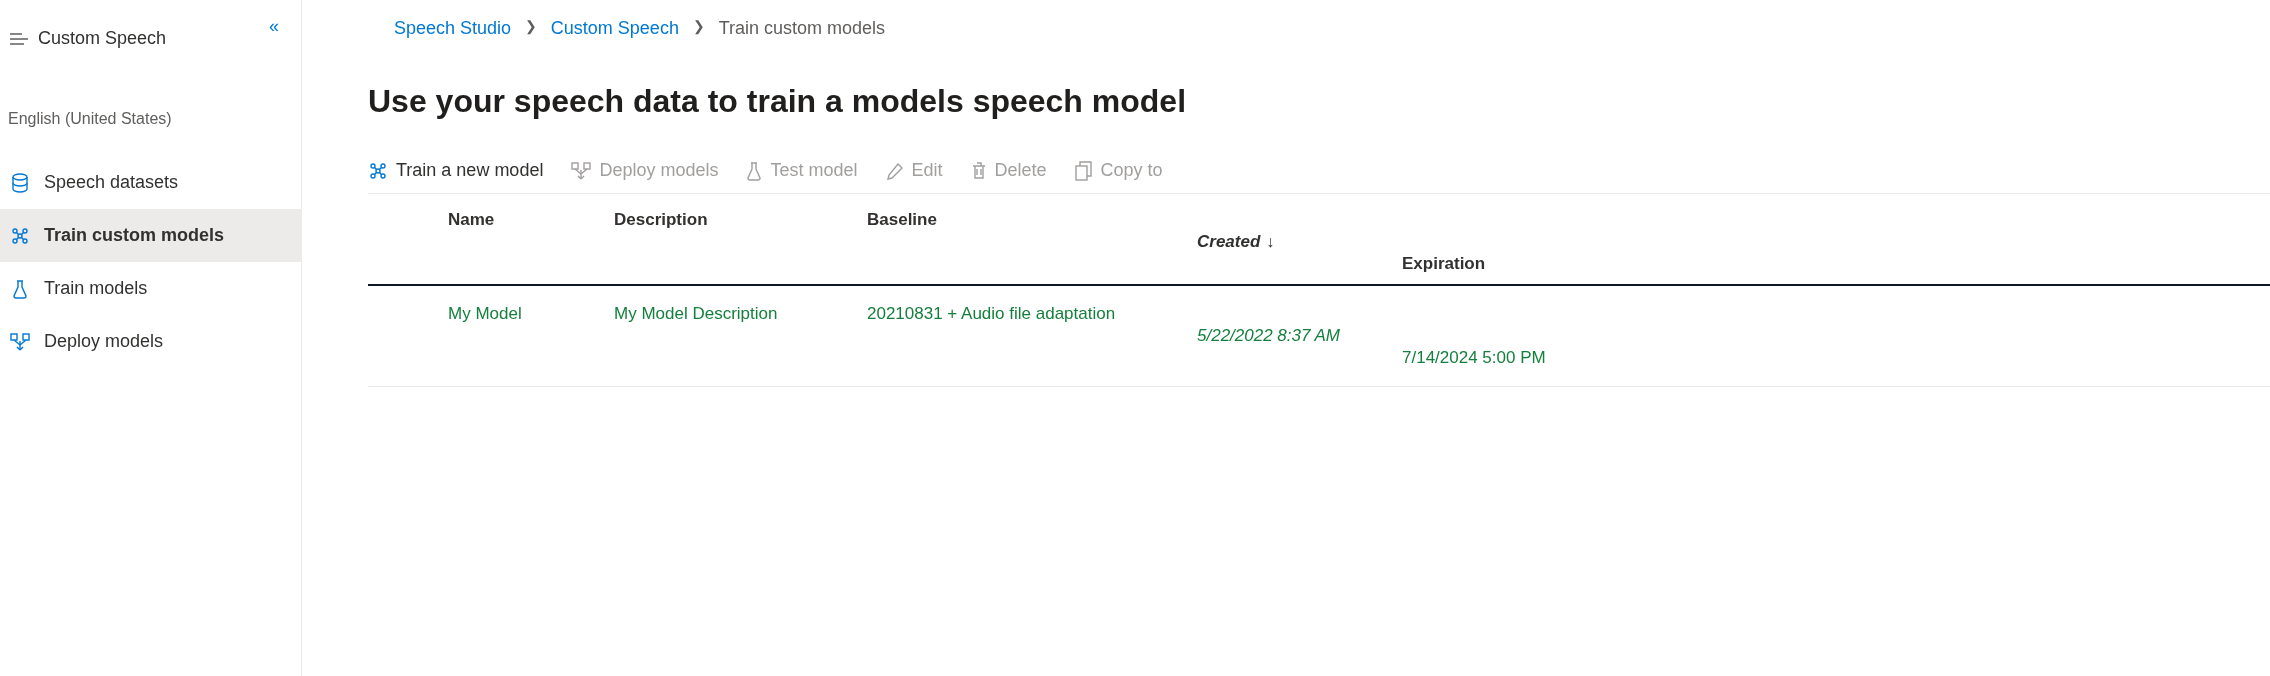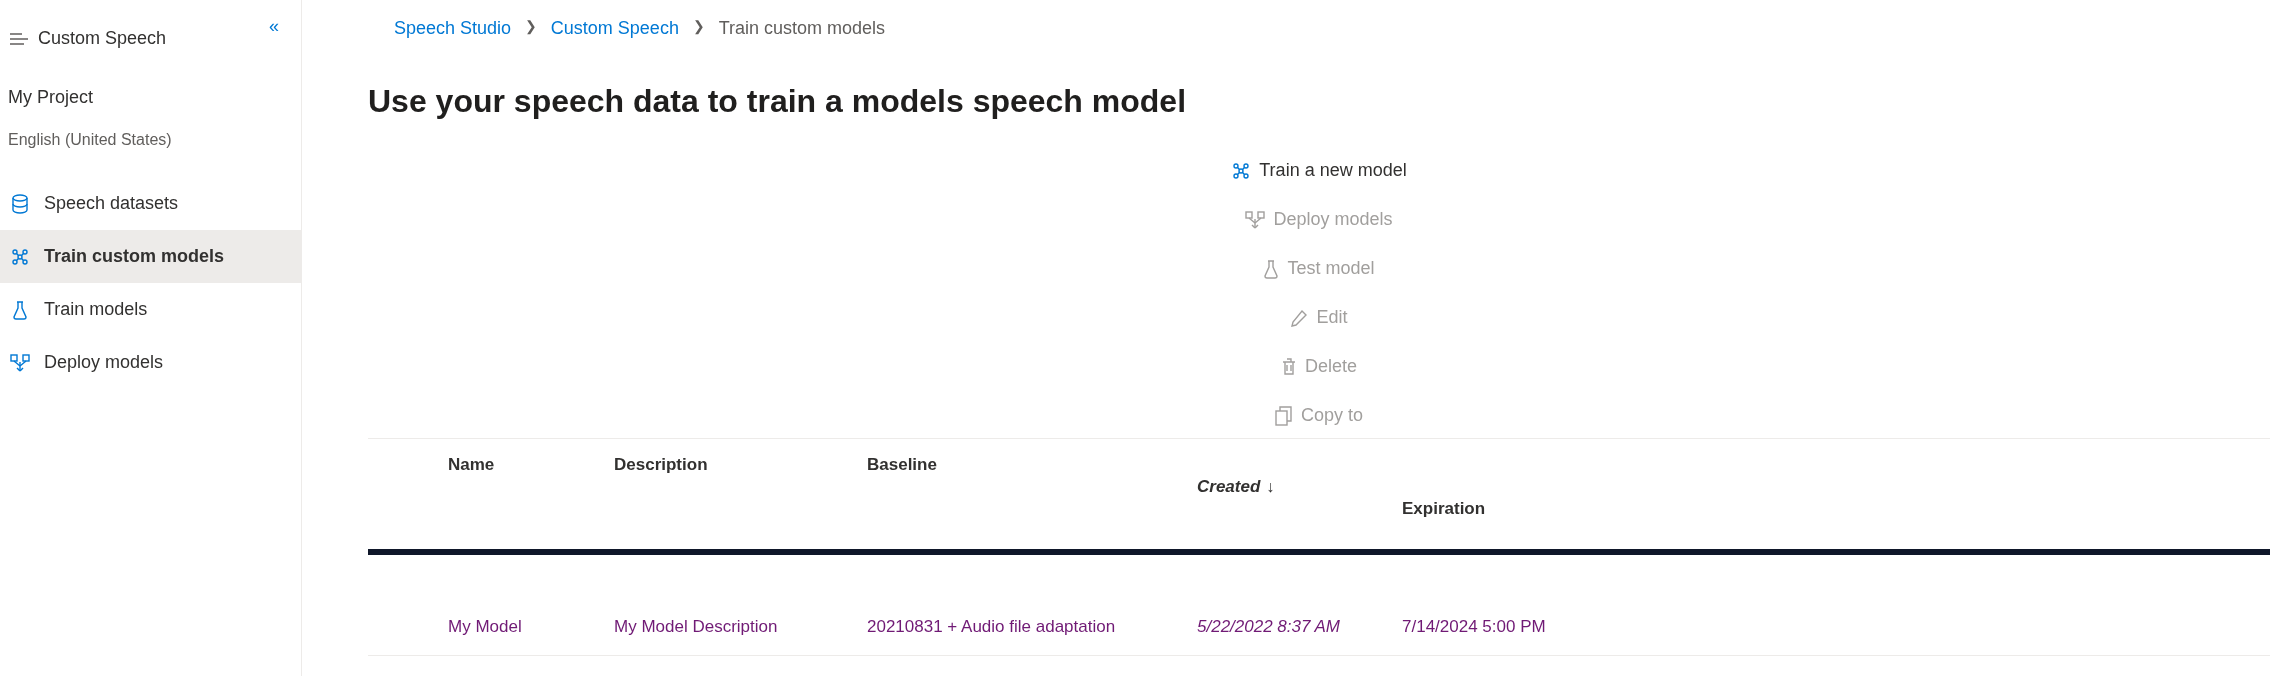--- a/index.html
+++ b/index.html
@@ -113,21 +113,20 @@
     }
     .toolbar {
       display: flex;
       align-items: center;
       gap: 28px;
       margin-top: 40px;
       margin-left: 16px;
       padding-bottom: 12px;
       border-bottom: 1px solid #edebe9;
       font-size: 18px;
-      flex-direction: column;
     }
     .toolbar-btn {
       display: flex;
       align-items: center;
       gap: 8px;
       cursor: pointer;
     }
     .toolbar-btn.enabled {
       color: #323130;
     }
@@ -138,33 +137,32 @@
       color: #a19f9d;
     }
     .toolbar-btn.disabled .icon {
       color: #a19f9d;
     }
     .table {
       margin-left: 16px;
     }
     .table-header {
       display: flex;
-      padding: 16px 0 30px 0;
-      border-bottom: 6px solid #0f172a;
+      padding: 16px 0 10px 0;
+      border-bottom: 2px solid #0f172a;
       font-weight: 600;
       font-size: 17px;
       color: #323130;
     }
     .table-row {
       display: flex;
       padding: 18px 0;
       border-bottom: 1px solid #edebe9;
       font-size: 17px;
-      color: #701a75;
-      align-items: flex-end;
+      color: #15803d;
     }
     .col-check { width: 80px; }
     .col-name { width: 166px; }
     .col-desc { width: 253px; }
     .col-baseline { width: 330px; }
     .col-created { width: 205px; display:flex; align-items:center; gap:6px;font-style:italic; }
     .col-expiration { width: 190px; margin-top: 44px; }
     .sort-icon {
       font-size: 16px;
     }
@@ -183,21 +181,20 @@
       <svg width="18" height="14" viewBox="0 0 18 14" fill="none" stroke="#605e5c" stroke-width="1.5">
         <line x1="0" y1="2" x2="12" y2="2"></line>
         <line x1="0" y1="7" x2="18" y2="7"></line>
         <line x1="0" y1="12" x2="14" y2="12"></line>
       </svg>
     </span>
     <span>Custom Speech</span>
   </div>
 
   <div class="project-block">
-    <div class="project-name">My Project</div>
     <div class="project-locale">English (United States)</div>
   </div>
 
   <div class="nav">
     <div class="nav-item">
       <span class="icon">
         <svg width="18" height="20" viewBox="0 0 18 20" fill="none" stroke="#0078d4" stroke-width="1.4">
           <ellipse cx="9" cy="4" rx="7" ry="3"></ellipse>
           <path d="M2 4 V16 A7 3 0 0 0 16 16 V4"></path>
           <path d="M2 10 A7 3 0 0 0 16 10"></path>

